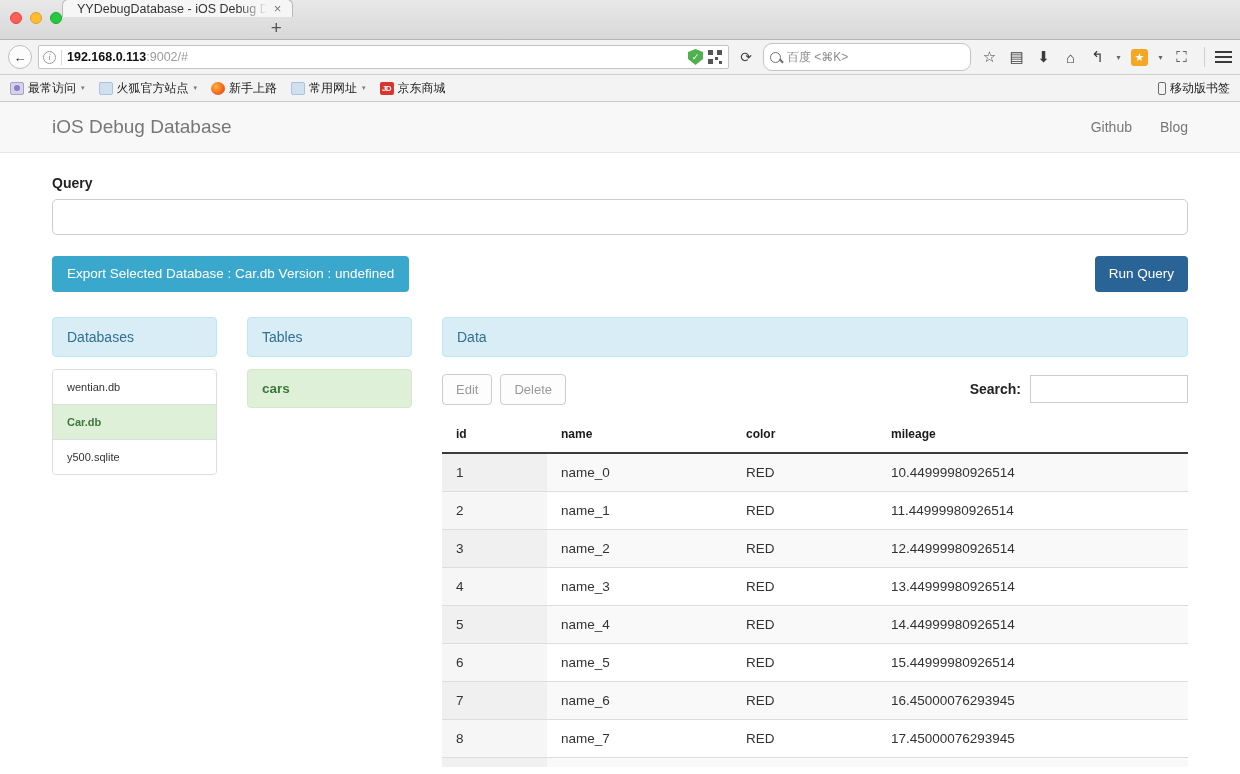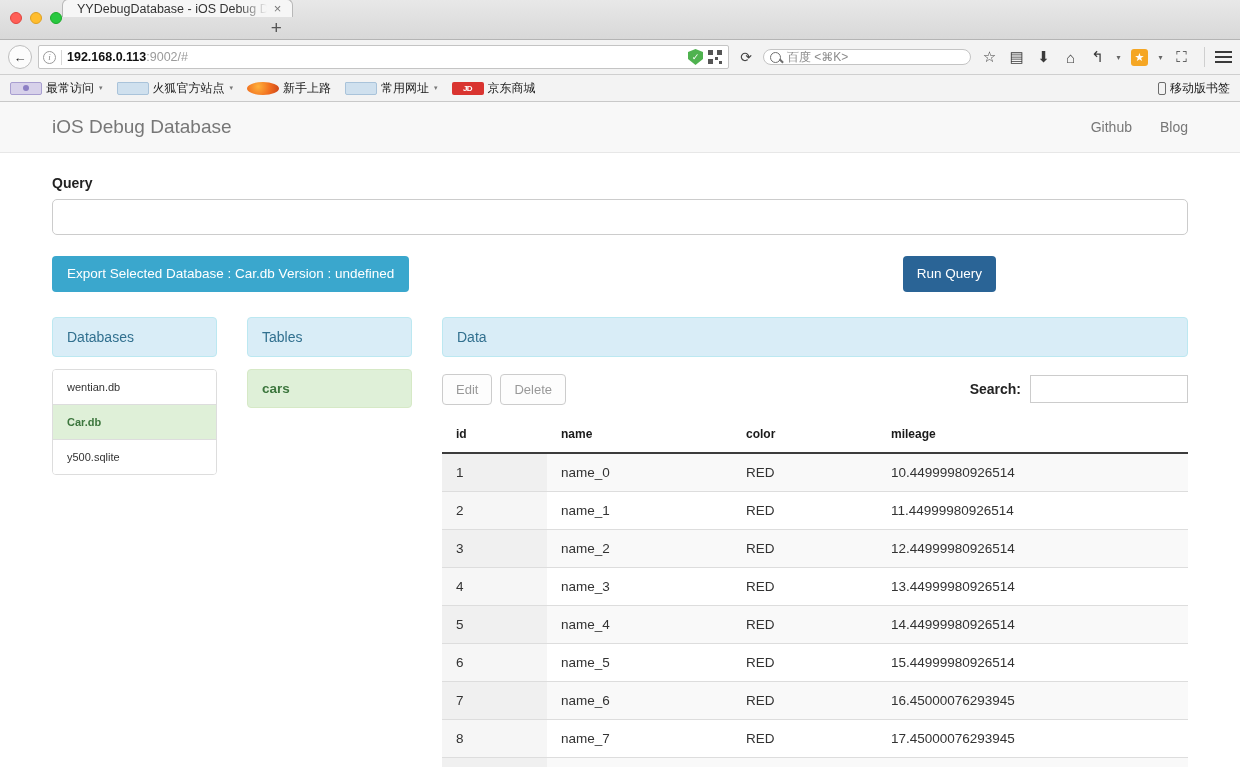--- a/index.html
+++ b/index.html
@@ -92,21 +92,21 @@
       linear-gradient(#555,#555) 9px 0/5px 5px no-repeat,
       linear-gradient(#555,#555) 0 9px/5px 5px no-repeat,
       linear-gradient(#555,#555) 7px 7px/3px 3px no-repeat,
       linear-gradient(#555,#555) 11px 11px/3px 3px no-repeat;
   }
   .reload-btn {
     width: 22px; height: 22px; display: flex; align-items: center; justify-content: center;
     font-size: 14px; color: #444; cursor: pointer; flex: none;
   }
   .searchbar {
-    width: 208px; height: 16px; background: #fff;
+    width: 208px; height: 28px; background: #fff;
     border: 1px solid #c4c4c4; border-radius: 9px;
     display: flex; align-items: center; padding: 0 6px; gap: 6px; flex: none;
   }
   .searchbar .ph { font-size: 12px; color: #8b8b8b; }
   .mag { width: 11px; height: 11px; border: 1.6px solid #6f6f6f; border-radius: 50%; position: relative; flex: none; }
   .mag:after { content: ""; position: absolute; width: 5px; height: 1.6px; background: #6f6f6f; transform: rotate(45deg); right: -4px; bottom: 0px; }
   .navicons { display: flex; align-items: center; gap: 2px; flex: none; }
   .navic {
     width: 25px; height: 26px; display: flex; align-items: center; justify-content: center;
     font-size: 15px; color: #3a3a3a; cursor: pointer;
@@ -121,21 +121,21 @@
   .hamburger i { display: block; width: 17px; height: 2px; background: #3a3a3a; }
 
   .bookmarks {
     height: 27px; background: #f3f3f3;
     border-bottom: 1px solid #c9c9c9;
     display: flex; align-items: center; padding: 0 10px; gap: 14px;
     font-size: 12px; color: #222;
   }
   .bm { display: flex; align-items: center; gap: 4px; cursor: pointer; white-space: nowrap; }
   .bm .caret { font-size: 7px; color: #777; margin-left: 1px; }
-  .bmico { width: 32px; height: 13px; border-radius: 2px; flex: none; }
+  .bmico { width: 14px; height: 13px; border-radius: 2px; flex: none; }
   .bmico.folder { background: #cfe0ee; border: 1px solid #a9c3da; border-radius: 1px 2px 2px 2px; }
   .bmico.purple { background: #d7d1ea; border: 1px solid #a89ed0; display:flex; align-items:center; justify-content:center; }
   .bmico.purple:after { content:""; width: 6px; height: 6px; border-radius: 50%; background: #8c7fc4; }
   .bmico.fox { border-radius: 50%; background: radial-gradient(circle at 35% 35%, #ffb13b 0%, #f06c1e 55%, #c9421a 100%); }
   .bmico.jd { background: #d93430; color: #fff; font-size: 8px; font-weight: bold; text-align: center; line-height: 13px; letter-spacing: -0.5px; }
   .bm-right { margin-left: auto; display: flex; align-items: center; gap: 4px; color: #222; }
   .phone-ic { width: 8px; height: 13px; border: 1.2px solid #6c6c6c; border-radius: 2px; flex: none; }
 
   
   .page { height: 665px; background: #fff; overflow: hidden; position: relative; }
@@ -149,21 +149,21 @@
 
   .container { padding: 22px 52px 0 52px; }
   .qlabel { font-size: 14px; font-weight: bold; color: #222; margin-bottom: 8px; }
   .qinput {
     width: 1136px; height: 36px; background: #fff;
     border: 1px solid #cccccc; border-radius: 5px;
     font-size: 14px; padding: 0 12px; color: #555;
     font-family: "Liberation Sans", sans-serif; outline: none;
   }
 
-  .btnrow { display: flex; align-items: flex-end; margin-top: 21px; width: 944px; }
+  .btnrow { display: flex; align-items: flex-end; margin-top: 21px; width: 1136px; }
   .btn {
     border: none; border-radius: 4px; color: #fff;
     font-size: 13.5px; font-family: "Liberation Sans", sans-serif;
     cursor: pointer; line-height: 1;
   }
   .btn-export { background: #3aa7cd; padding: 11px 15px; }
   .btn-run { background: #2a6496; padding: 11px 14px; margin-left: auto; }
 
   .panels { display: flex; gap: 30px; margin-top: 25px; width: 1136px; }
   .col-db { width: 165px; flex: none; }

